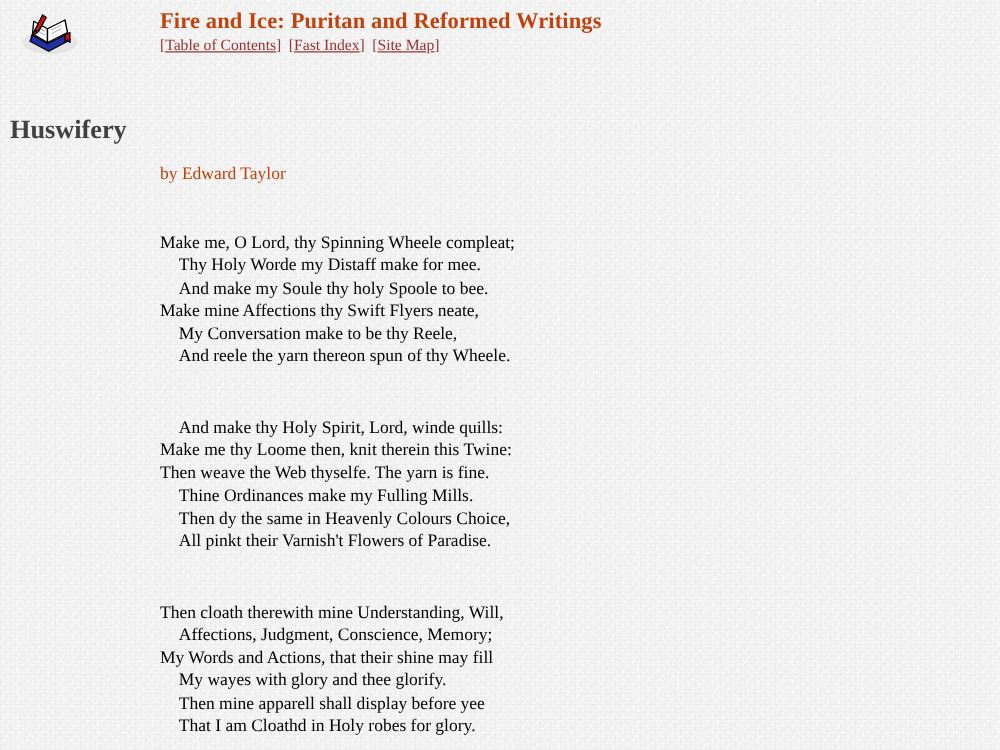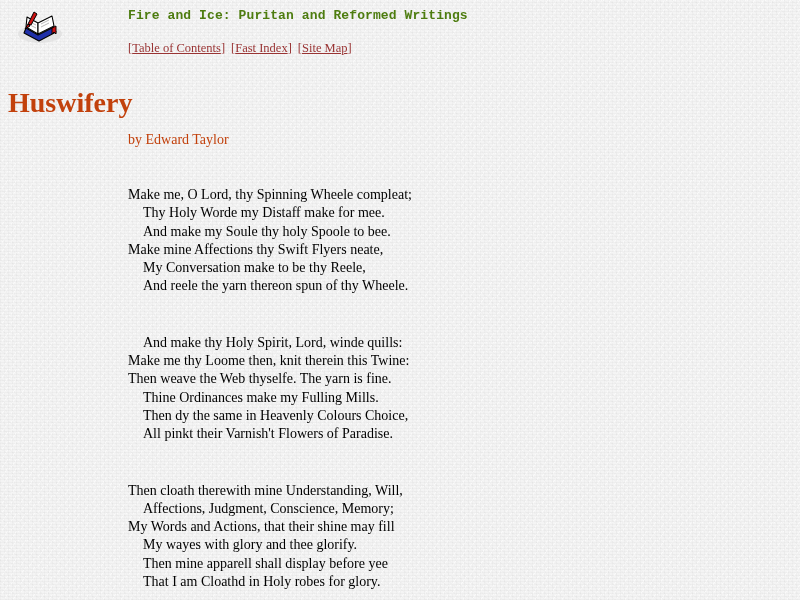--- a/index.html
+++ b/index.html
@@ -46,30 +46,30 @@
     top: 7px;
     width: 50px;
     height: 40px;
   }
   #masthead-text {
     position: absolute;
     left: 128px;
     top: 9px;
   }
   #site-title {
-    font-family: Liberation Mono, monospace;
+    font-family: Liberation Serif, serif;
     font-weight: bold;
-    font-size: 13px;
+    font-size: 18px;
     line-height: 14px;
-    color: #4d7c0f;
+    color: #c2410c;
     white-space: nowrap;
     letter-spacing: 0.1px;
   }
   #site-nav {
-    margin-top: 18px;
+    margin-top: 6px;
     font-family: "Liberation Serif", "DejaVu Serif", serif;
     font-size: 12.5px;
     line-height: 15px;
     white-space: nowrap;
     color: #993333;
   }
   #site-nav .bracket {
     color: #993333;
     text-decoration: none;
   }
@@ -82,24 +82,24 @@
     width: 6px;
   }
 
   
   #poem-title {
     position: absolute;
     left: 8px;
     top: 92px;
     margin: 0;
     font-family: "Liberation Serif", "DejaVu Serif", serif;
-    font-size: 28px;
+    font-size: 21px;
     line-height: 22px;
     font-weight: bold;
-    color: #c2410c;
+    color: #404040;
     white-space: nowrap;
   }
   #poem-body {
     position: absolute;
     left: 128px;
     top: 131px;
     width: 600px;
   }
   #poem-author {
     font-size: 14px;

